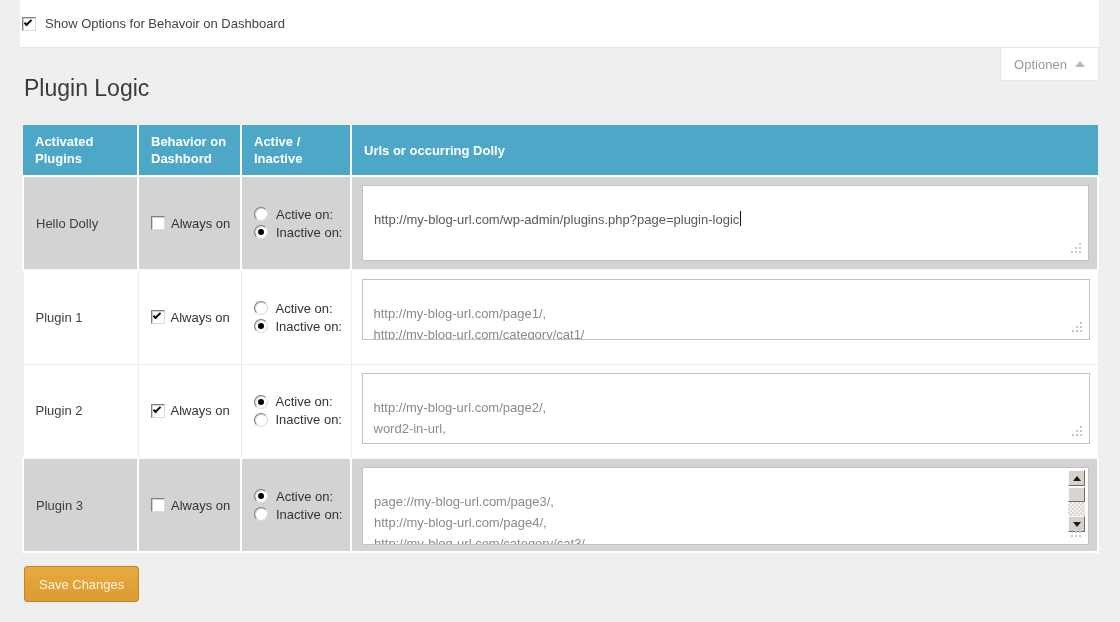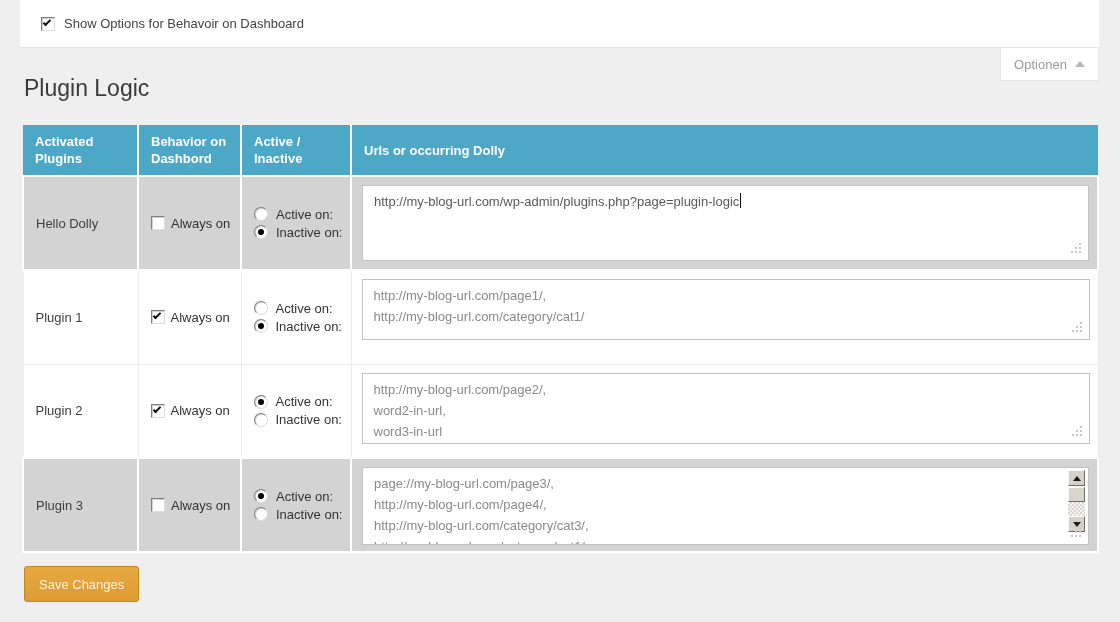--- a/index.html
+++ b/index.html
@@ -8,21 +8,21 @@
     background:#efefef;
     font-family:"Liberation Sans", sans-serif;
     position:relative;
     color:#3f3f3f;
   }
 
   
   .topbar {
     position:absolute; left:20px; top:0; width:1079px; height:48px;
     background:#ffffff; border-bottom:1px solid #e4e4e4;
-    display:flex; align-items:center; padding-left:21px;
+    display:flex; align-items:center; padding-left:2px;
   }
   .topbar .ctrl-label { margin-left:9px; color:#444; font-size:13px; }
 
   
   .options-tab {
     position:absolute; left:1000px; top:48px; width:99px; height:33px;
     background:#ffffff; z-index:2;
     border:1px solid #e6e6e6; border-top:none;
     display:flex; align-items:center; justify-content:center; gap:8px;
     cursor:pointer;
@@ -82,21 +82,21 @@
     box-shadow:inset 1px 1px 0 rgba(0,0,0,.15);
     display:inline-block; cursor:pointer;
   }
   .radio-dot { display:none; width:6px; height:6px; border-radius:50%; background:#000; margin:3px auto 0; }
   .radio.selected .radio-dot { display:block; }
 
   
   .cell-urls { vertical-align:top; }
   .urlbox {
     position:relative; margin:8px 8px 0 10px; background:#ffffff;
-    border:1px solid #c3c3c3; padding:5px 24px 0 11px;
+    border:1px solid #c3c3c3; padding:23px 24px 0 11px;
     font-size:13px; line-height:21px; overflow:hidden; cursor:text;
     color:#8a8a8a; white-space:nowrap;
   }
   tr.r0 .urlbox { height:76px; color:#595959; }
   tr.r1 .urlbox { height:61px; }
   tr.r2 .urlbox { height:71px; }
   tr.r3 .urlbox { height:78px; }
   .caret { display:inline-block; width:1px; height:15px; background:#111; vertical-align:-2px; margin-left:1px; }
   .resize-handle {
     position:absolute; width:2px; height:2px; right:15px; bottom:15px;

